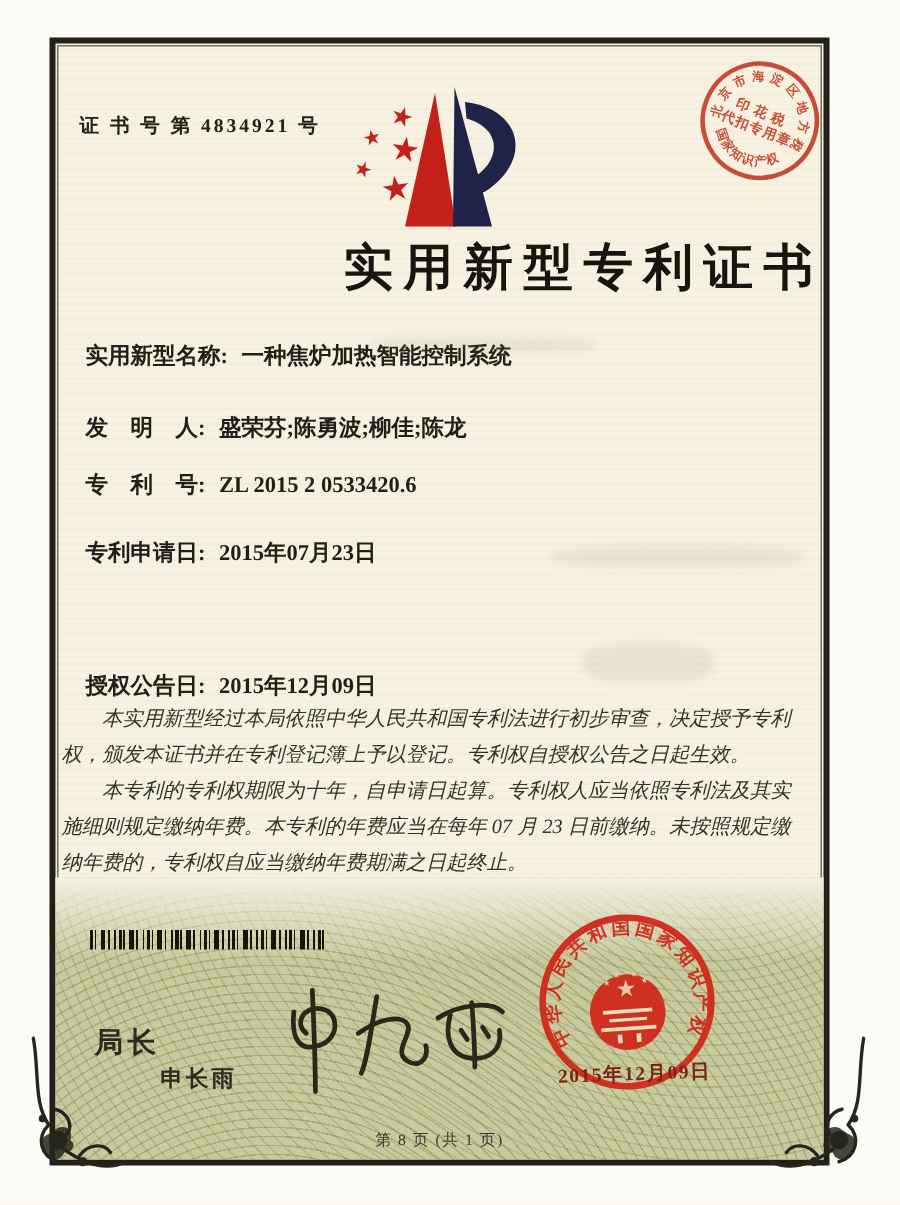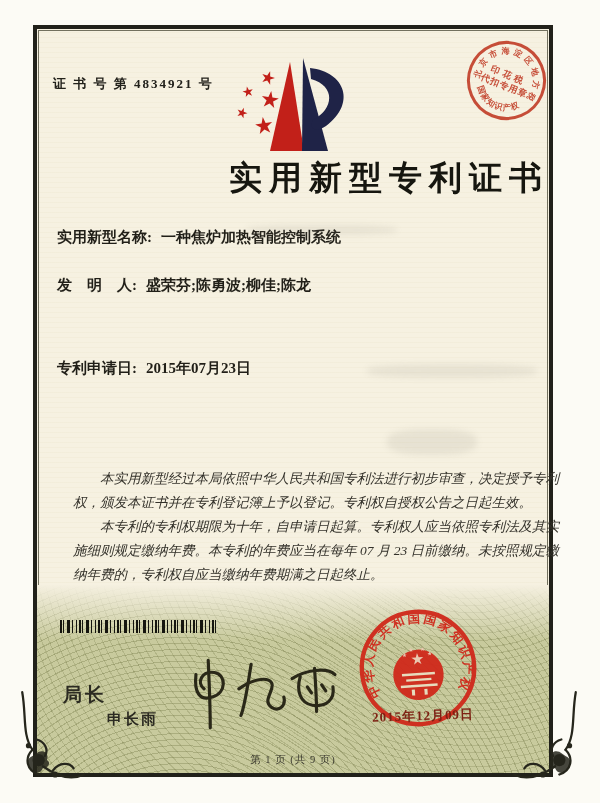--- a/index.html
+++ b/index.html
@@ -30,21 +30,21 @@
   }
   .inner-line{position:absolute;inset:1px;border:1px solid rgba(70,68,50,.75);pointer-events:none;}
   .abs{position:absolute;}
   
   .cert-no{left:16px;top:35px;font-size:13px;font-weight:bold;letter-spacing:2px;color:#22211b;margin-top:11px;}
   .title{left:0;top:127px;width:512px;text-align:right;font-size:33px;font-weight:bold;
          letter-spacing:7px;color:#16160f;}
   .field{left:20px;width:486px;font-size:15px;font-weight:bold;color:#211f18;white-space:nowrap;}
   .field .lab{margin-right:9px;}
   .f0{top:199px}.f1{top:247px}.f2{top:285px}.f3{top:330px}.f4{top:375px}.f5{top:419px}
-  .body-text{left:36px;top:438px;width:486px;color:#33312a;}
+  .body-text{left:4px;top:438px;width:486px;color:#33312a;}
   .body-text p{margin:0;font-size:13.5px;line-height:24px;font-style:italic;font-weight:500;
                text-align:justify;text-indent:2em;}
   
   .band{
     left:0;top:556px;width:512px;height:188px;
     background-color:var(--band-green);
     background-image:
       linear-gradient(#f5f0e0, rgba(245,240,224,0) 55px),
       repeating-radial-gradient(circle at 28% 175%, rgba(100,106,54,.30) 0 1px, transparent 1px 6px),
       repeating-radial-gradient(circle at 85% -60%, rgba(100,106,54,.22) 0 1px, transparent 1px 7px);
@@ -111,22 +111,28 @@
     </svg>
 
     <div class="abs title">实用新型专利证书</div>
 
     <div class="abs field f0">
       <span class="lab">实用新型名称:</span><span>一种焦炉加热智能控制系统</span>
     </div>
     <div class="abs field f1">
       <span class="lab">发　明　人:</span><span>盛荣芬;陈勇波;柳佳;陈龙</span>
     </div>
+    <div class="abs field f2">
+      <span class="lab">专　利　号:</span><span>ZL 2015 2 0533420.6</span>
+    </div>
     <div class="abs field f3">
       <span class="lab">专利申请日:</span><span>2015年07月23日</span>
+    </div>
+    <div class="abs field f5">
+      <span class="lab">授权公告日:</span><span>2015年12月09日</span>
     </div>
 
     <div class="abs body-text">
       <p>本实用新型经过本局依照中华人民共和国专利法进行初步审查，决定授予专利权，颁发本证书并在专利登记簿上予以登记。专利权自授权公告之日起生效。</p>
       <p>本专利的专利权期限为十年，自申请日起算。专利权人应当依照专利法及其实施细则规定缴纳年费。本专利的年费应当在每年 07 月 23 日前缴纳。未按照规定缴纳年费的，专利权自应当缴纳年费期满之日起终止。</p>
       <p>专利证书记载专利权登记时的法律状况。专利权的转移、质押、无效、终止、恢复和专利权人的姓名或名称、国籍、地址变更等事项记载在专利登记簿上。</p>
     </div>
 
     <div class="abs band"></div>
 
@@ -169,21 +175,21 @@
             <rect x="46" y="82" width="38" height="2.6"></rect>
             <rect x="57" y="87" width="3.2" height="6"></rect>
             <rect x="70" y="87" width="3.2" height="6"></rect>
           </g>
         </g>
       </g>
     </svg>
 
     <div class="abs seal-date">2015年12月09日</div>
 
-    <div class="abs footer">第 1 页 (共 9 页)</div>
+    <div class="abs footer">第 8 页 (共 1 页)</div>
 
     <div class="abs ghost g1"></div>
     <div class="abs ghost g2"></div>
     <div class="abs ghost g3"></div>
   </div>
 
   <svg class="abs" style="left:14px;top:690px" width="72" height="98" viewBox="0 0 70 95">
     <g stroke="#26261c" fill="none" stroke-width="2.2" stroke-linecap="round">
       <path d="M8 2 C12 24 8 44 18 58"></path>
       <path d="M18 58 C10 66 12 78 24 82"></path>

